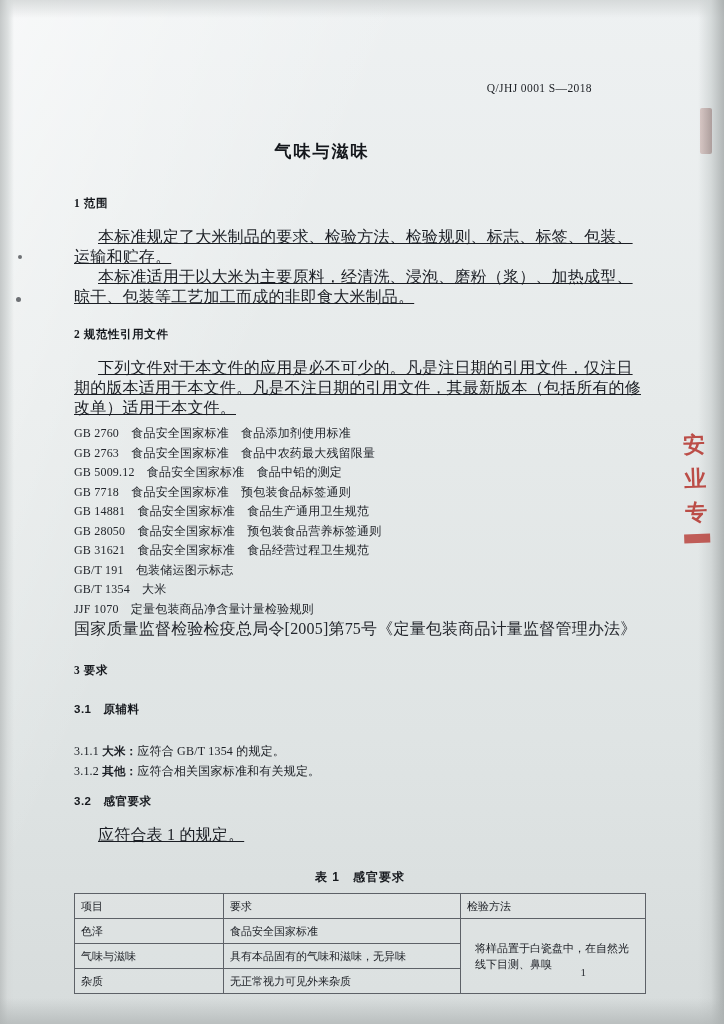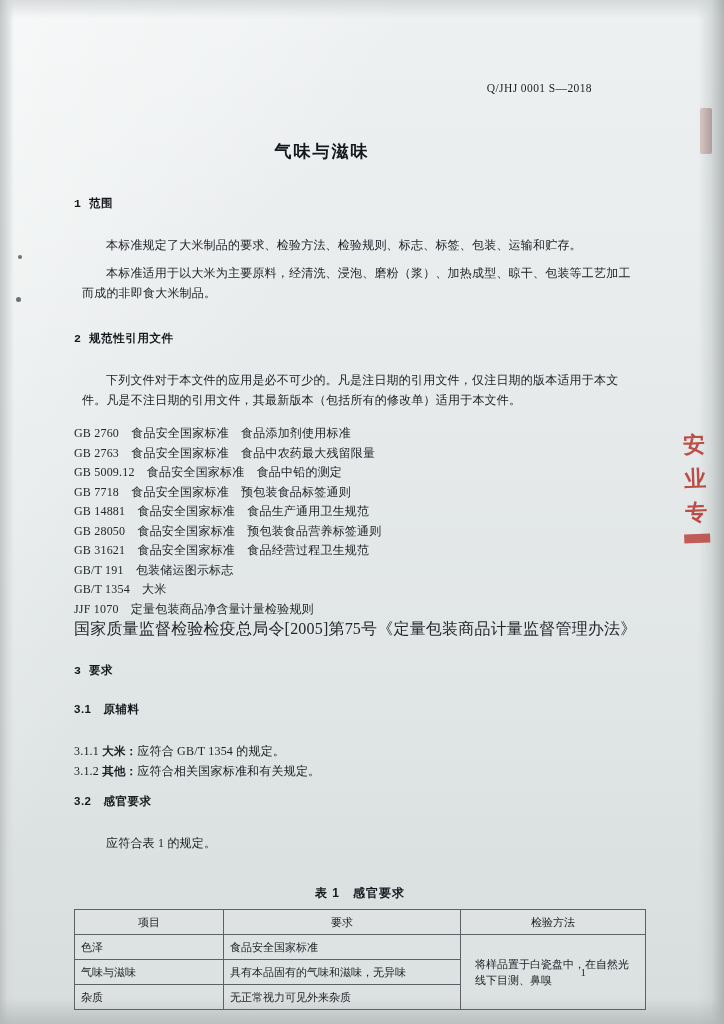--- a/index.html
+++ b/index.html
@@ -82,41 +82,42 @@
   }
 
   .body-block {
     position: absolute;
     left: 74px;
     top: 196px;
     width: 572px;
   }
 
   h2.sec {
-    font-family: Liberation Mono, monospace;
+    font-family: Liberation Serif, serif;
     font-size: 11.5px;
     font-weight: bold;
     margin: 0;
     letter-spacing: .6px;
     color: #15181d;
   }
 
   .sp-13 { height: 13px; }
   .sp-16 { height: 16px; }
   .sp-20 { height: 20px; }
   .sp-24 { height: 24px; }
   .sp-6  { height: 6px; }
 
   p.para {
-    margin: 8px;
-    font-size: 12px;
+    margin: 0;
+    font-size: 16px;
     line-height: 20px;
     text-indent: 24px;
     letter-spacing: .2px;
     color: #1b1e24;
+    text-decoration: underline;
   }
 
   .ref-list {
     margin: 0;
     padding: 0;
     list-style: none;
   }
   .ref-list li {
     font-size: 12px;
     line-height: 19.5px;
@@ -169,21 +170,21 @@
     color: #1b1e24;
   }
   table.spec th, table.spec td {
     border: 1px solid #5d6167;
     padding: 4px 6px;
     line-height: 16px;
     font-weight: normal;
     background: rgba(255,255,255,0.12);
   }
   table.spec th {
-    text-align: center;
+    text-align: left;
     font-family: "Liberation Sans", sans-serif;
     font-size: 11px;
   }
   td.c-item { width: 136px; margin-top: 44px; }
   td.c-req  { }
   td.c-method {
     width: 172px;
     text-align: left;
     vertical-align: middle;
     line-height: 19px;

